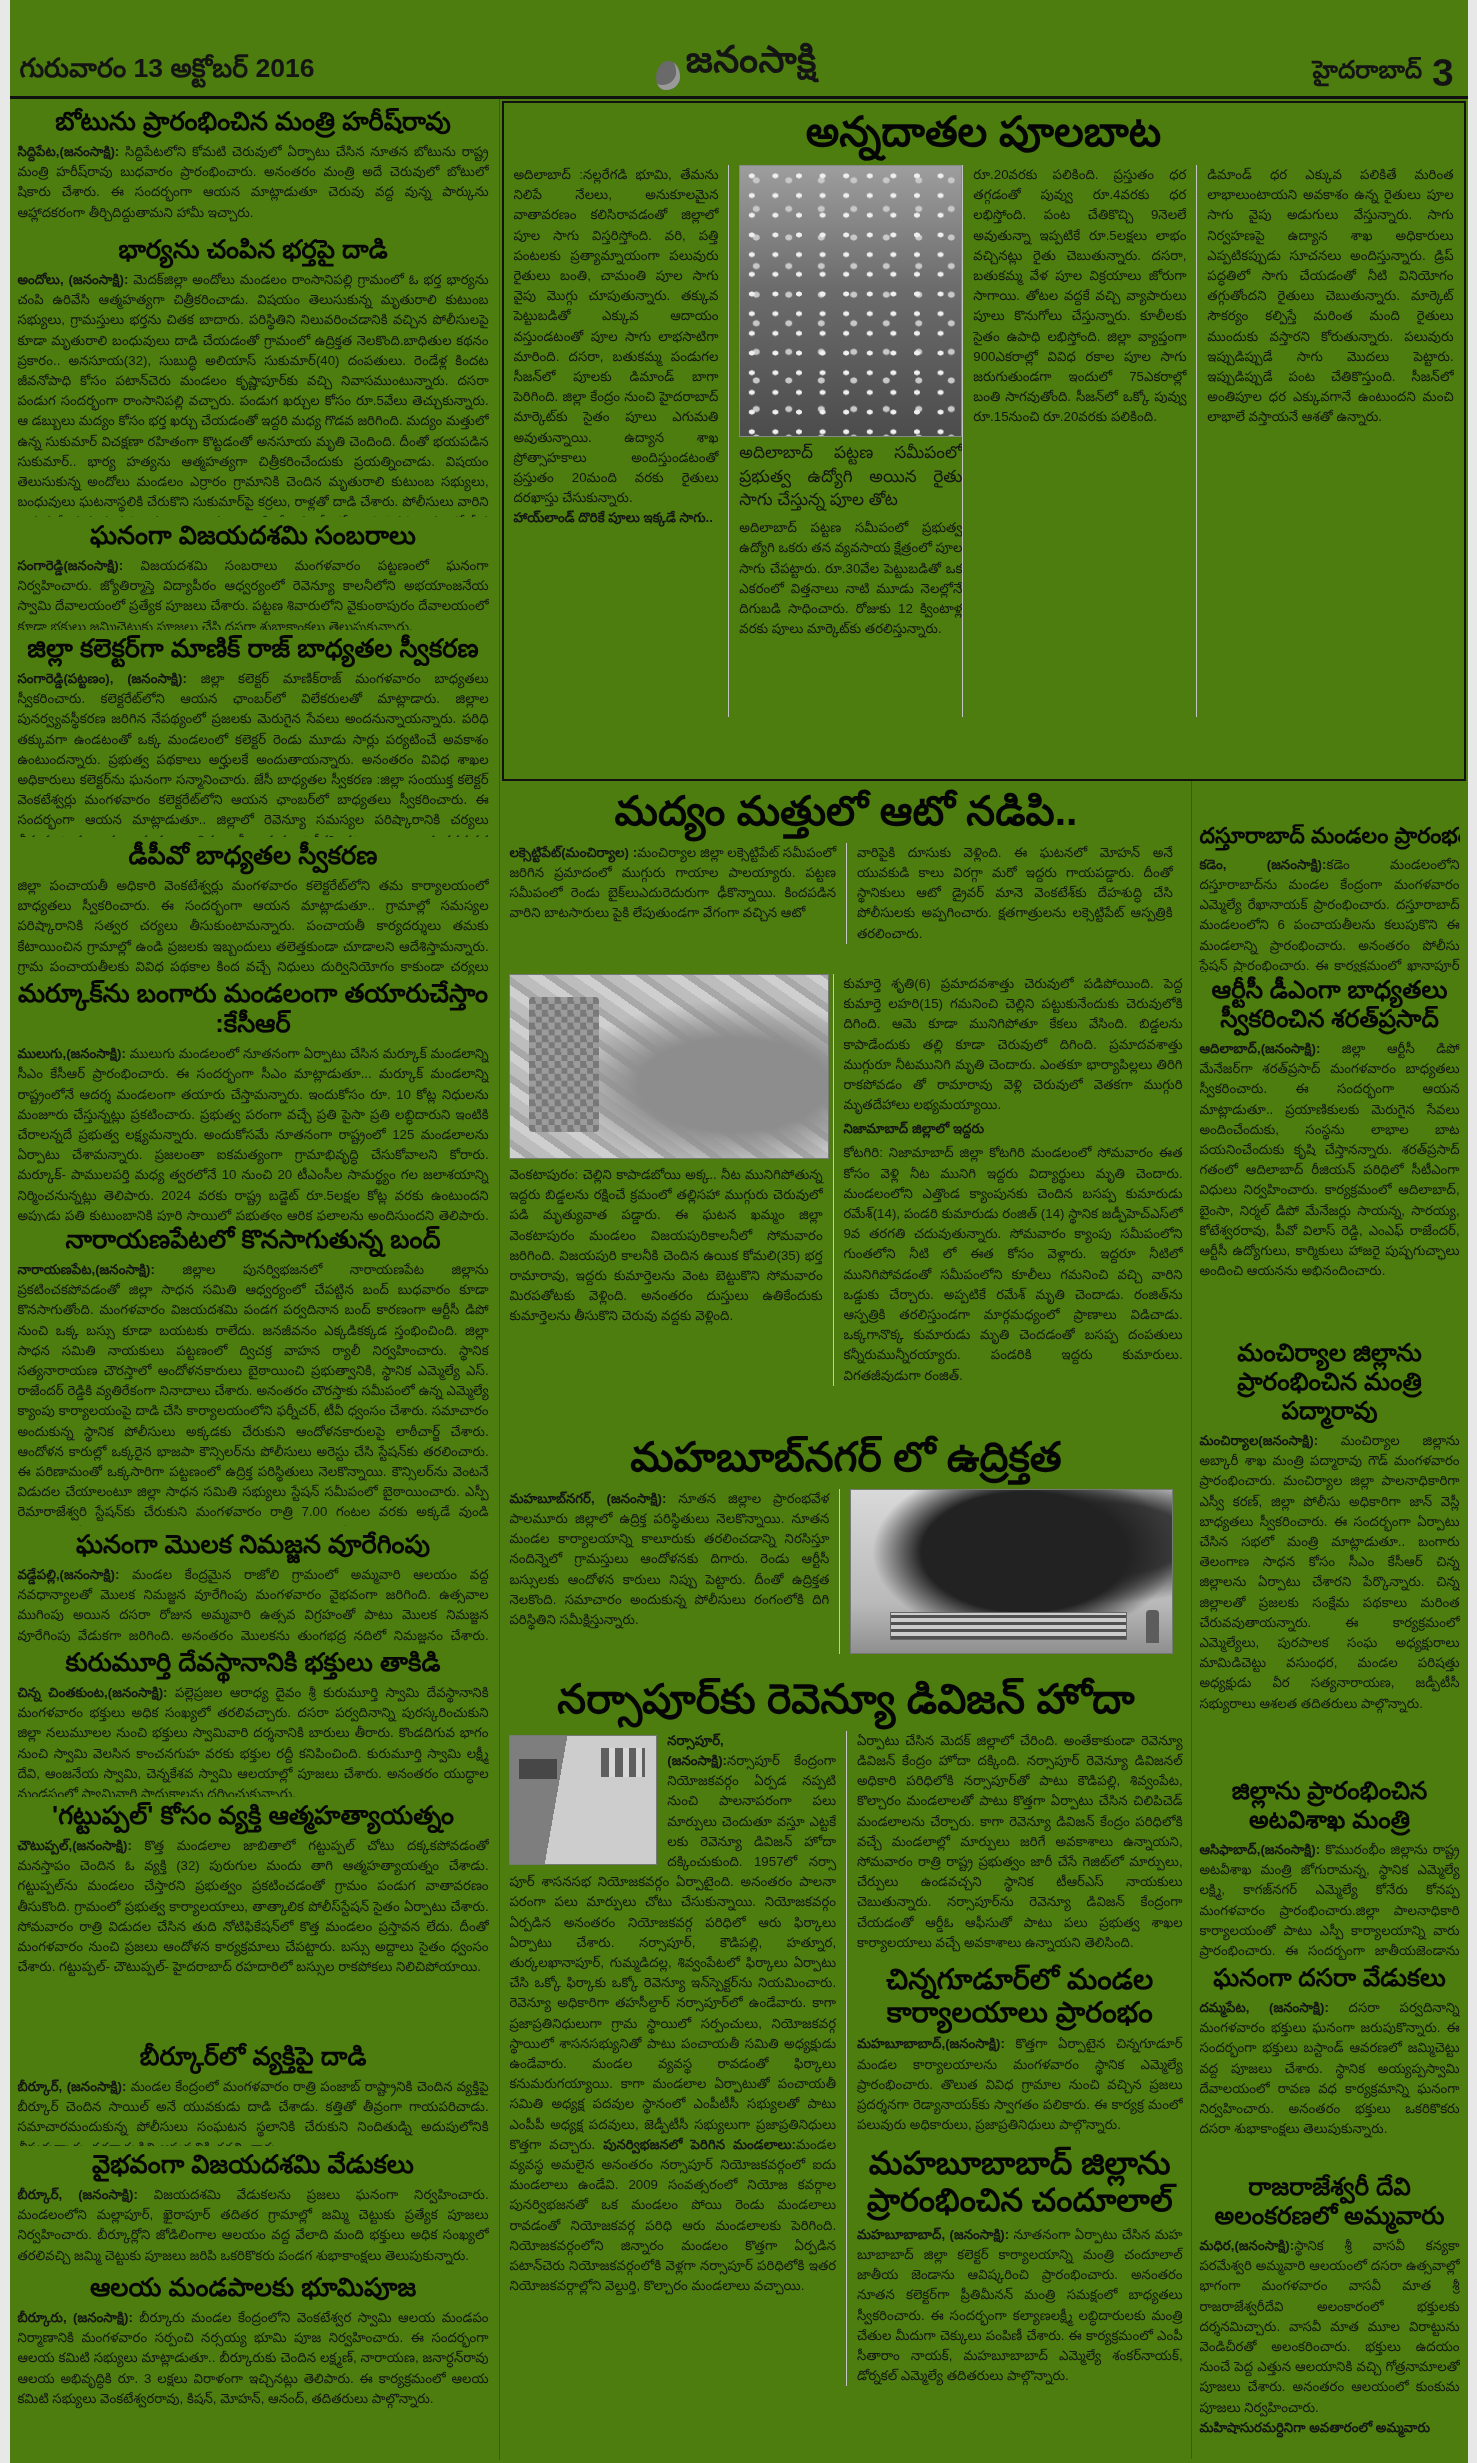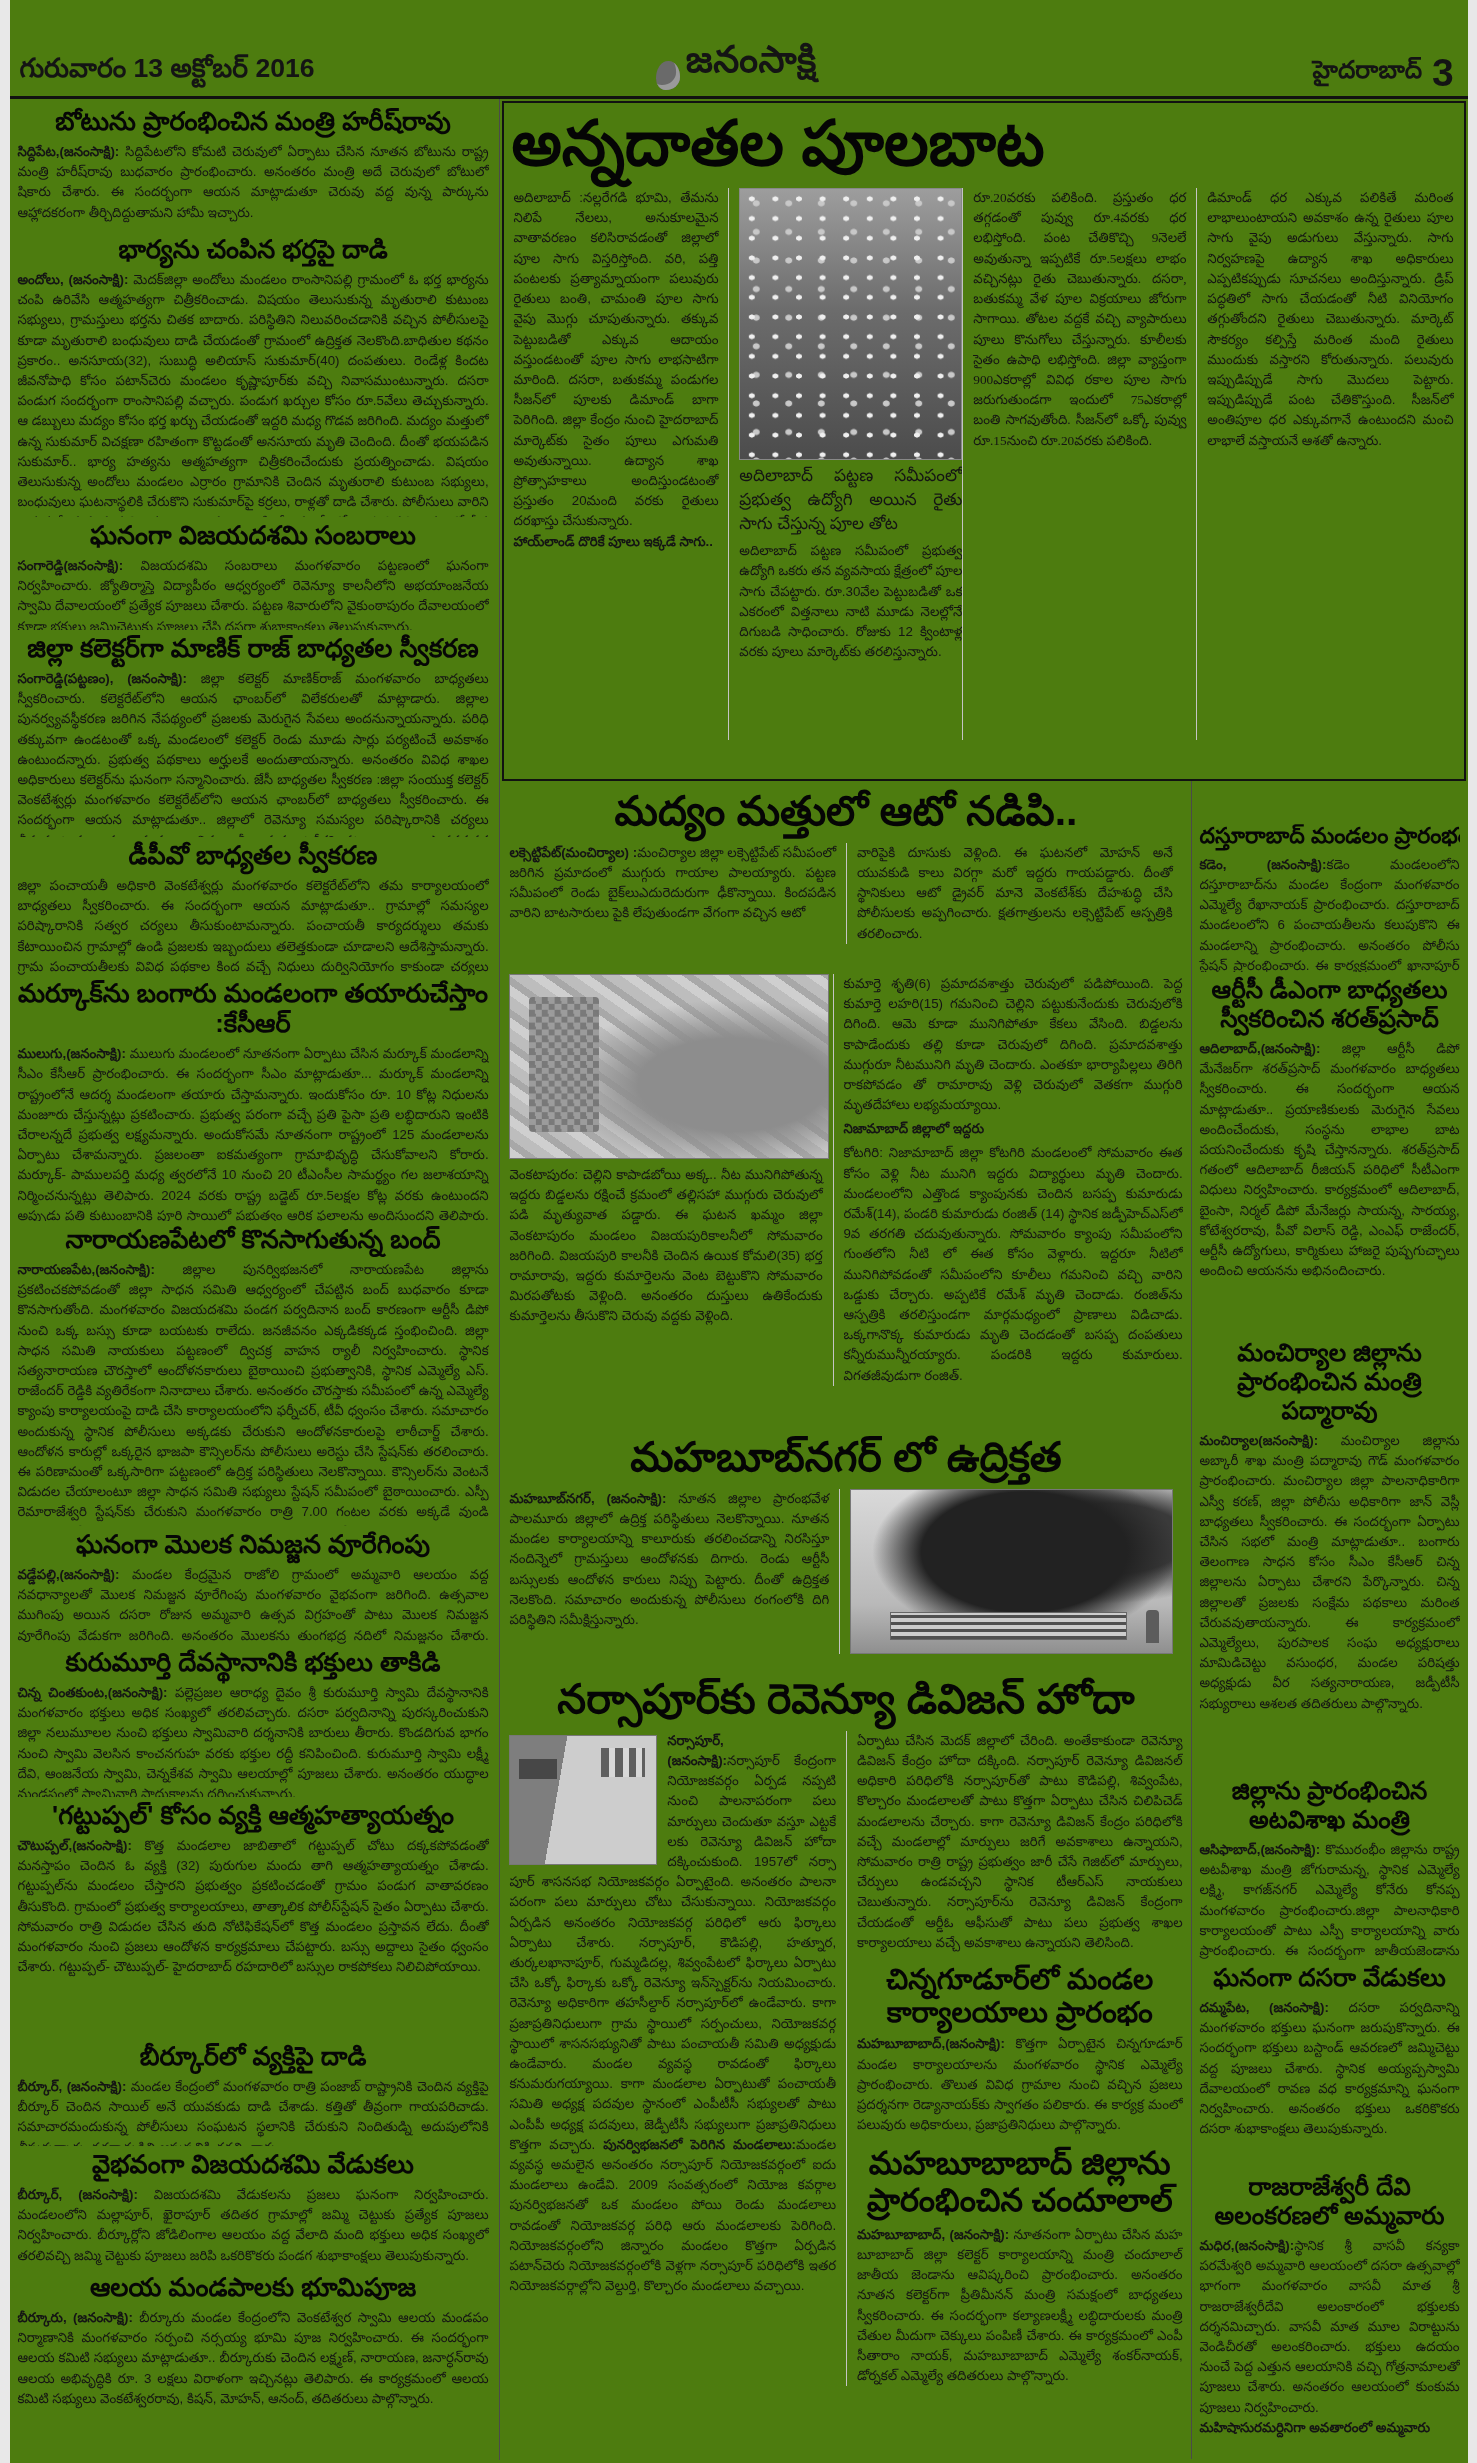--- a/index.html
+++ b/index.html
@@ -21,27 +21,27 @@
   .leftcol{flex:0 0 490px;border-right:1px solid #4a4a4a;padding:3.9px 9.9px 0 7.9px;box-sizing:border-box;overflow:hidden;}
   .mainarea{flex:1;overflow:hidden;}
   
   .art{overflow:hidden;box-sizing:border-box;}
   .art h3{font-size:25.6px;font-weight:800;text-align:center;margin:3px 0 5.9px;line-height:1.18;color:#060606;}
   .bd{font-size:13.3px;line-height:1.52;text-align:justify;}
   .dl{font-weight:bold;}
   .boldline{font-weight:bold;}
   
   .storybox{border:2px solid #111;height:680px;box-sizing:border-box;overflow:hidden;margin:2px 2px 0 2px;}
-  .storybox h1{font-size:63px;font-weight:800;text-align:left;margin:5.9px 7.9px 7.9px;line-height:1.1;color:#050505;}
+  .storybox h1{font-size:42px;font-weight:800;text-align:center;margin:5.9px 7.9px 7.9px;line-height:1.1;color:#050505;}
   .story-cols{display:flex;padding:2px 9.9px 0 9.9px;height:552px;overflow:hidden;}
   .story-cols>div{box-sizing:border-box;overflow:hidden;}
   .story-cols>div+div{border-left:1px solid #c4c4c4;padding-left:9.9px;}
   .sc-a{flex:0 0 215px;padding-right:9.9px;}
   .sc-b{flex:0 0 234px;}
-  .sc-c{flex:0 0 234px;padding-right:9.9px;font-family:Liberation Serif, serif;}
+  .sc-c{flex:0 0 234px;padding-right:9.9px;}
   .sc-d{flex:1;}
   .flower-photo{width:100%;height:272px;background-color:#6e6e6e;
      background-image:radial-gradient(#efefef 16%,transparent 20%),
                       radial-gradient(#c8c8c8 13%,transparent 17%),
                       linear-gradient(180deg,#9d9d9d,#6c6c6c 45%,#4c4c4c);
      background-size:23.6px 19.7px,32.5px 28.6px,100% 100%;border:1px solid #888;box-sizing:border-box;}
   .caption{font-size:17px;line-height:1.4;text-align:justify;margin:3.9px 0 5.9px;}
   
   .below{display:flex;height:1678px;overflow:hidden;}
   .midcol{flex:0 0 692px;border-right:1px solid #4a4a4a;padding:0 7.9px 0 9.9px;box-sizing:border-box;overflow:hidden;}

